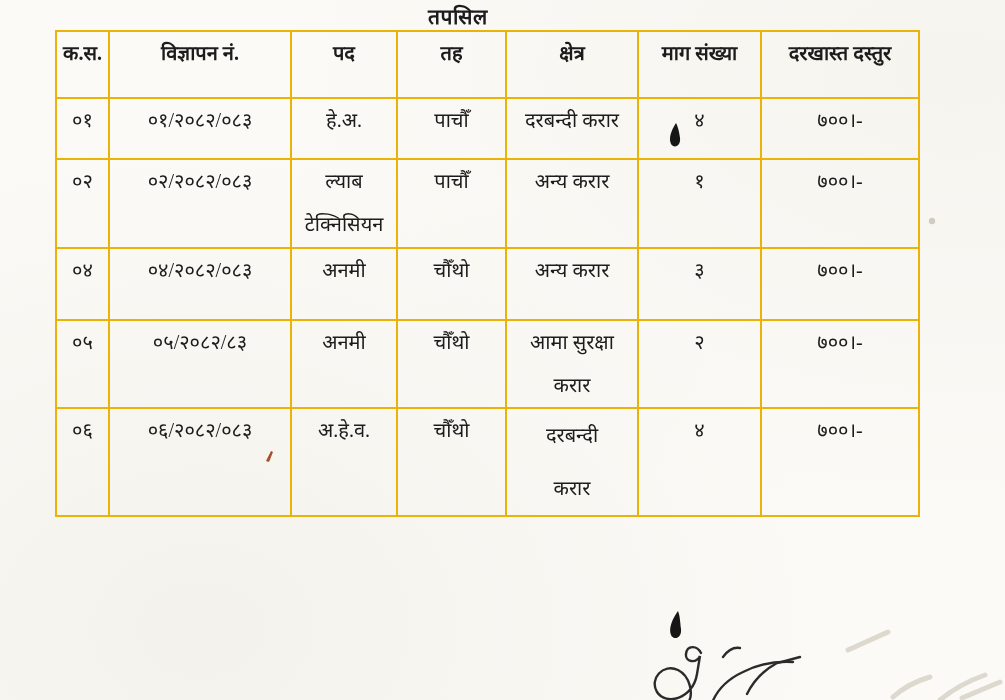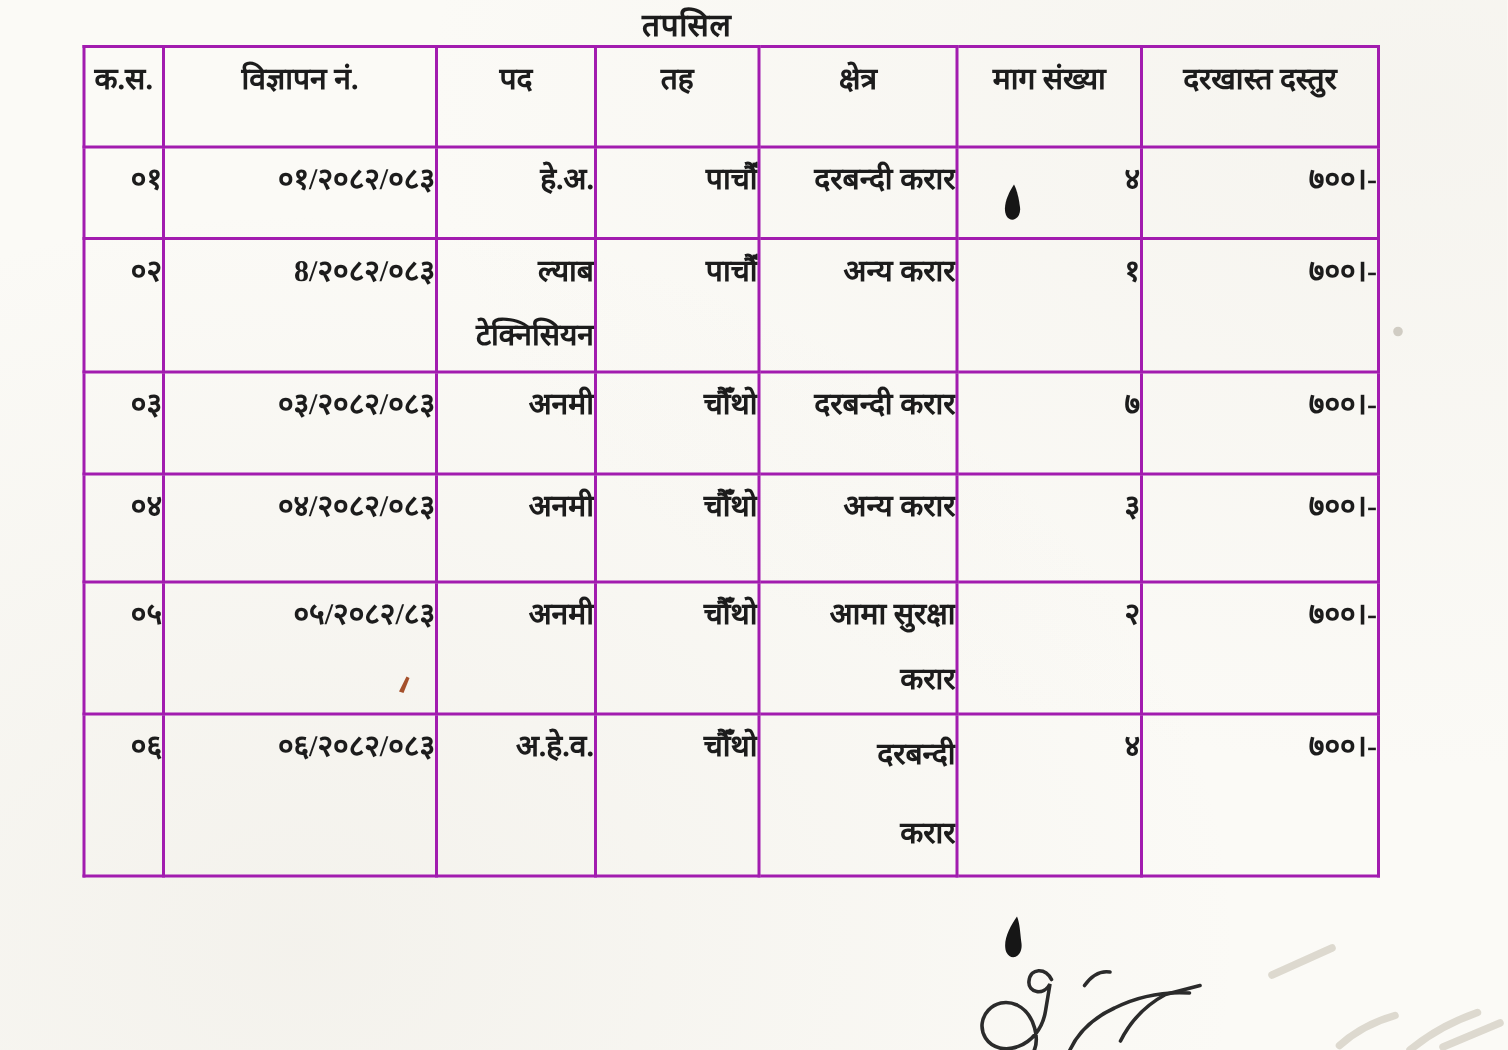--- a/index.html
+++ b/index.html
@@ -17,26 +17,26 @@
   }
   .doc-title{
     position:absolute;left:428px;top:2px;
     font-size:21px;font-weight:bold;letter-spacing:.5px;
   }
   table.tapasil{
     position:absolute;left:55px;top:30px;width:863px;
     border-collapse:collapse;table-layout:fixed;
   }
   .tapasil th,.tapasil td{
-    border:2px solid #a21caf;
+    border:2px solid #eab308;
     padding:0;text-align:center;vertical-align:top;
     font-size:20px;line-height:42px;overflow:hidden;
   }
   .tapasil th{font-weight:bold;}
-  .tapasil td{font-weight:bold;text-align:right;}
+  .tapasil td{font-weight:normal;}
   tr.h-head{height:67px;}
   tr.h-r0{height:61px;}
   tr.h-r1{height:89px;}
   tr.h-r2{height:68px;}
   tr.h-r3{height:72px;padding-left:15px;}
   tr.h-r4{height:88px;}
   tr.h-r5{height:103px;}
   tr.h-r6{height:54px;}
   .nw{white-space:nowrap;}
   .wrap95{display:inline-block;max-width:96px;line-height:43px;}
@@ -77,34 +77,25 @@
       <td>०१</td>
       <td>०१/२०८२/०८३</td>
       <td>हे.अ.</td>
       <td>पाचौँ</td>
       <td class="nw">दरबन्दी करार</td>
       <td>४</td>
       <td>७००।-</td>
     </tr>
     <tr class="h-r1">
       <td>०२</td>
-      <td>8/२०८२/०८३</td>
+      <td>०२/२०८२/०८३</td>
       <td><span class="wrap95">ल्याब टेक्निसियन</span></td>
       <td>पाचौँ</td>
       <td class="nw">अन्य करार</td>
       <td>१</td>
-      <td>७००।-</td>
-    </tr>
-    <tr class="h-r2">
-      <td>०३</td>
-      <td>०३/२०८२/०८३</td>
-      <td>अनमी</td>
-      <td>चौँथो</td>
-      <td class="nw">दरबन्दी करार</td>
-      <td>७</td>
       <td>७००।-</td>
     </tr>
     <tr class="h-r3">
       <td>०४</td>
       <td>०४/२०८२/०८३</td>
       <td>अनमी</td>
       <td>चौँथो</td>
       <td class="nw">अन्य करार</td>
       <td>३</td>
       <td>७००।-</td>

